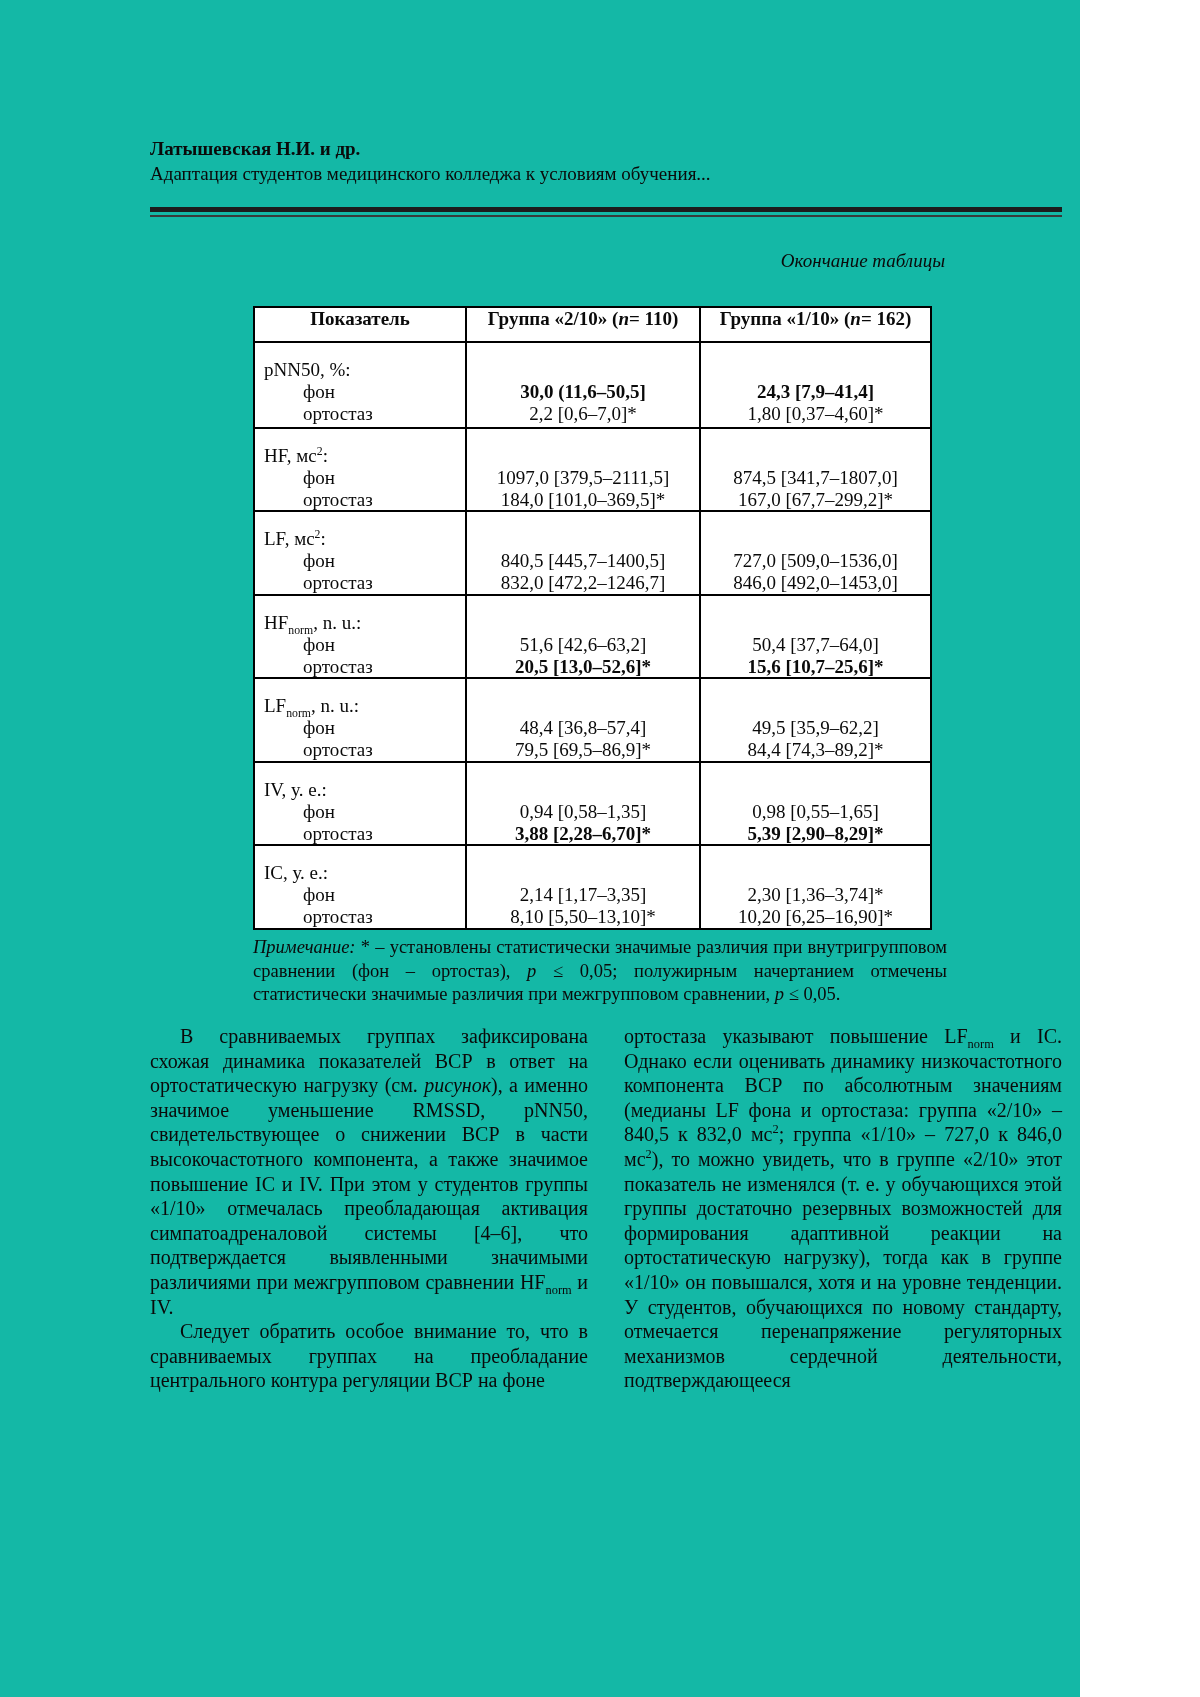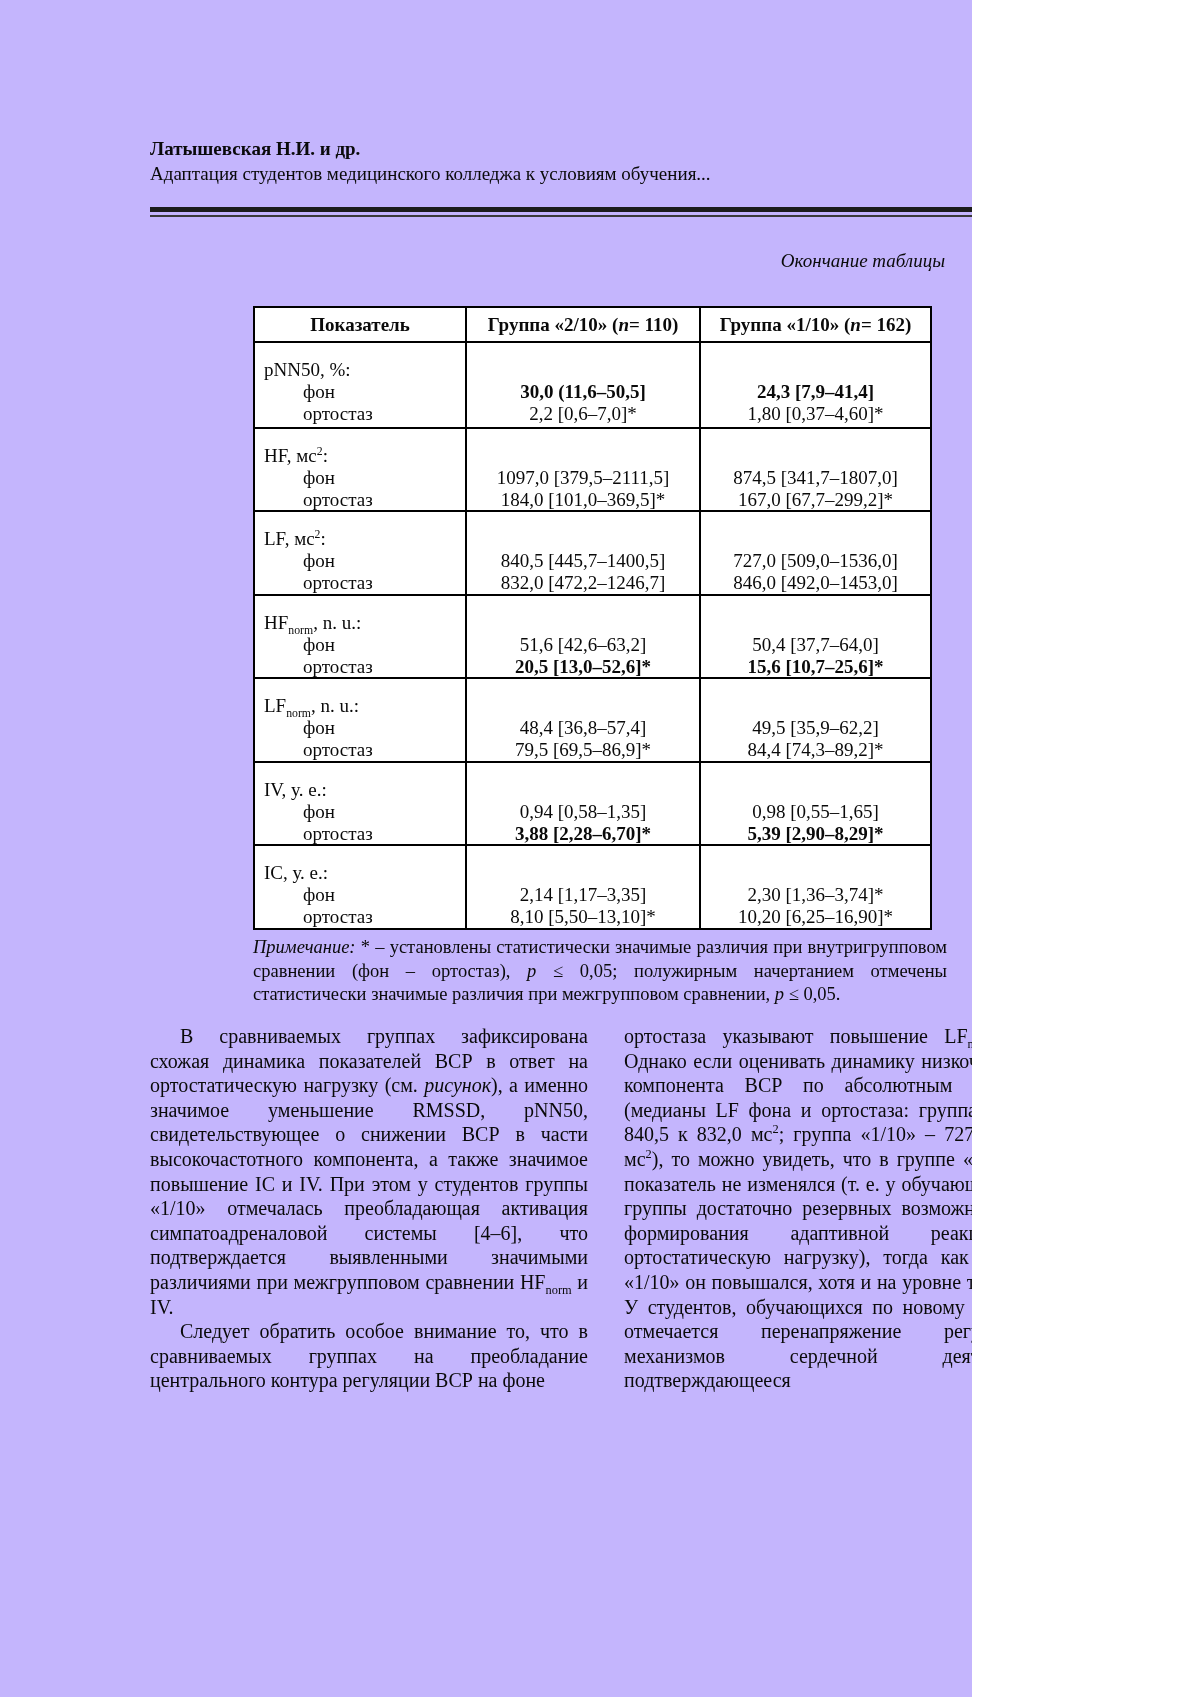--- a/index.html
+++ b/index.html
@@ -1,37 +1,37 @@
 <!DOCTYPE html>
 <html lang="ru"><head>
 <meta charset="utf-8">
 <style>
   html,body{margin:0;padding:0;background:#ffffff;}
   .page{
     position:relative;
-    width:972px;height:1697px;
-    background:#c4b5fd;
+    width:1080px;height:1697px;
+    background:#14b8a6;
     color:#0a0a0a;
     font-family:"Liberation Serif", serif;
     overflow:hidden;
   }
   
   .running-head{position:absolute;left:150px;top:136px;width:912px;font-size:19px;line-height:25px;}
   .rh-authors{font-weight:bold;}
   
   .rule{position:absolute;left:150px;top:207px;width:912px;}
   .rule-thick{height:5px;background:#1c1c1c;}
   .rule-gap{height:3px;}
   .rule-thin{height:2px;background:#3a3a3a;}
   
   .table-caption{position:absolute;left:253px;top:250px;width:692px;text-align:right;font-style:italic;font-size:19px;}
   
   .rtable{position:absolute;left:253px;top:306px;width:679px;border:2.5px solid #000;font-size:19px;box-sizing:border-box;background:#fff;}
   .thead{display:flex;border-bottom:2.5px solid #000;font-weight:bold;}
-  .thead .tc{display:flex;align-items:center;justify-content:center;height:33px;box-sizing:border-box;}
+  .thead .tc{display:flex;justify-content:center;height:33px;box-sizing:border-box;}
   .tc1{width:210px;box-sizing:border-box;}
   .tc2{width:236px;border-left:2px solid #000;border-right:2px solid #000;box-sizing:border-box;}
   .tc3{flex:1;box-sizing:border-box;}
   .tgroup{display:flex;height:83.5px;box-sizing:border-box;}
   .tgroup + .tgroup{border-top:2px solid #000;}
   .tgroup .tc{padding-top:16px;box-sizing:border-box;}
   .pline{height:22px;line-height:22px;white-space:nowrap;}
   .plabel{padding-left:9px;}
   .pindent{padding-left:48px;}
   .tcell-val{text-align:center;}

